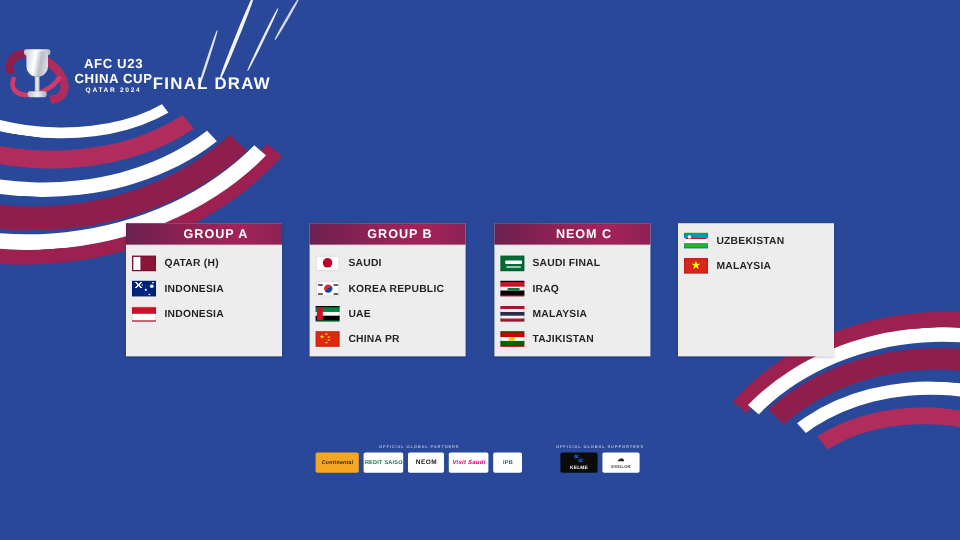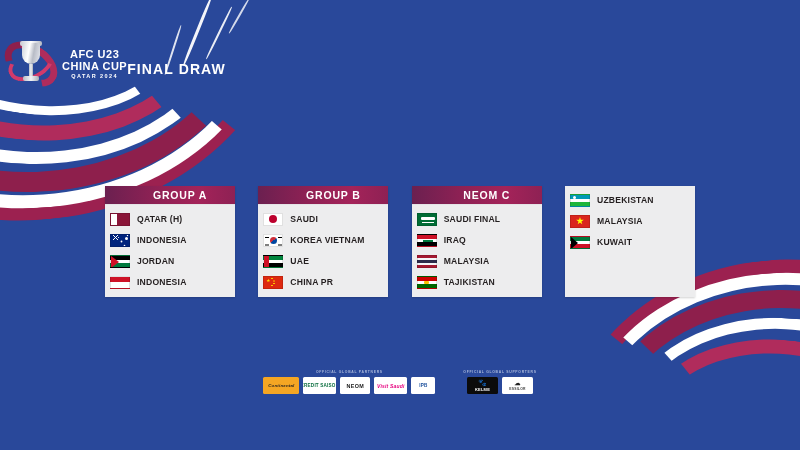--- a/index.html
+++ b/index.html
@@ -264,40 +264,36 @@
       <div class="card-body">
         <div class="team-row">
           <span class="flag f-qatar"></span>
           <span class="team-name">QATAR (H)</span>
         </div>
         <div class="team-row">
           <span class="flag f-australia"></span>
           <span class="team-name">INDONESIA</span>
         </div>
         <div class="team-row">
-          <span class="flag f-jordan"></span>
-          <span class="team-name">JORDAN</span>
-        </div>
-        <div class="team-row">
           <span class="flag f-indonesia"></span>
           <span class="team-name">INDONESIA</span>
         </div>
       </div>
     </div>
 
     <div class="card">
       <div class="card-head">GROUP B</div>
       <div class="card-body">
         <div class="team-row">
           <span class="flag f-japan"></span>
           <span class="team-name">SAUDI</span>
         </div>
         <div class="team-row">
           <span class="flag f-korea"></span>
-          <span class="team-name">KOREA VIETNAM</span>
+          <span class="team-name">KOREA REPUBLIC</span>
         </div>
         <div class="team-row">
           <span class="flag f-uae"></span>
           <span class="team-name">UAE</span>
         </div>
         <div class="team-row">
           <span class="flag f-china"></span>
           <span class="team-name">CHINA PR</span>
         </div>
       </div>
@@ -327,24 +323,20 @@
 
     <div class="card">
       <div class="card-body">
         <div class="team-row">
           <span class="flag f-uzbekistan"></span>
           <span class="team-name">UZBEKISTAN</span>
         </div>
         <div class="team-row">
           <span class="flag f-vietnam"></span>
           <span class="team-name">MALAYSIA</span>
-        </div>
-        <div class="team-row">
-          <span class="flag f-kuwait"></span>
-          <span class="team-name">KUWAIT</span>
         </div>
       </div>
     </div>
 
   </div>
 
   <div class="sponsors">
 
     <div class="sponsor-group">
       <div class="sponsor-caption">OFFICIAL GLOBAL PARTNERS</div>

